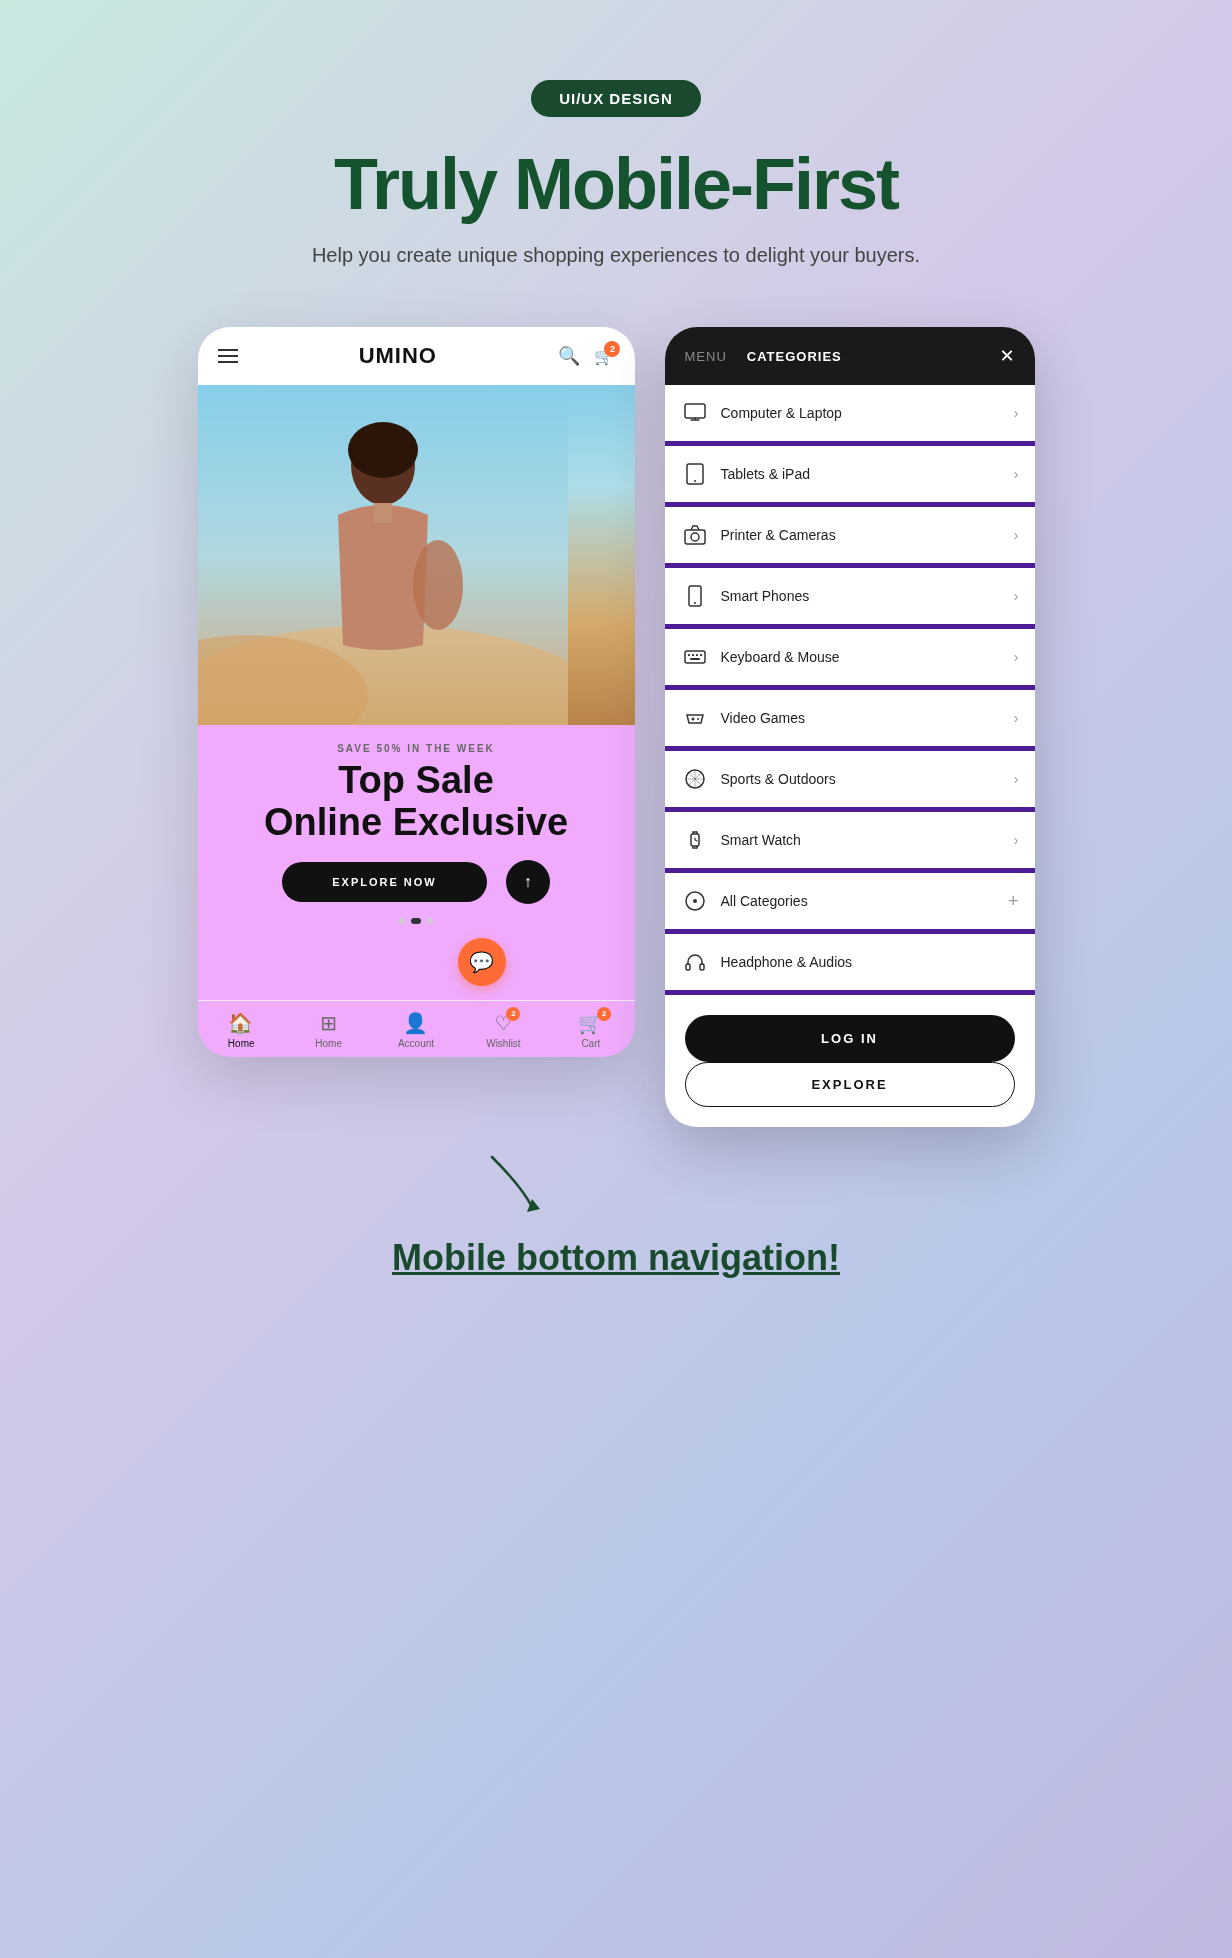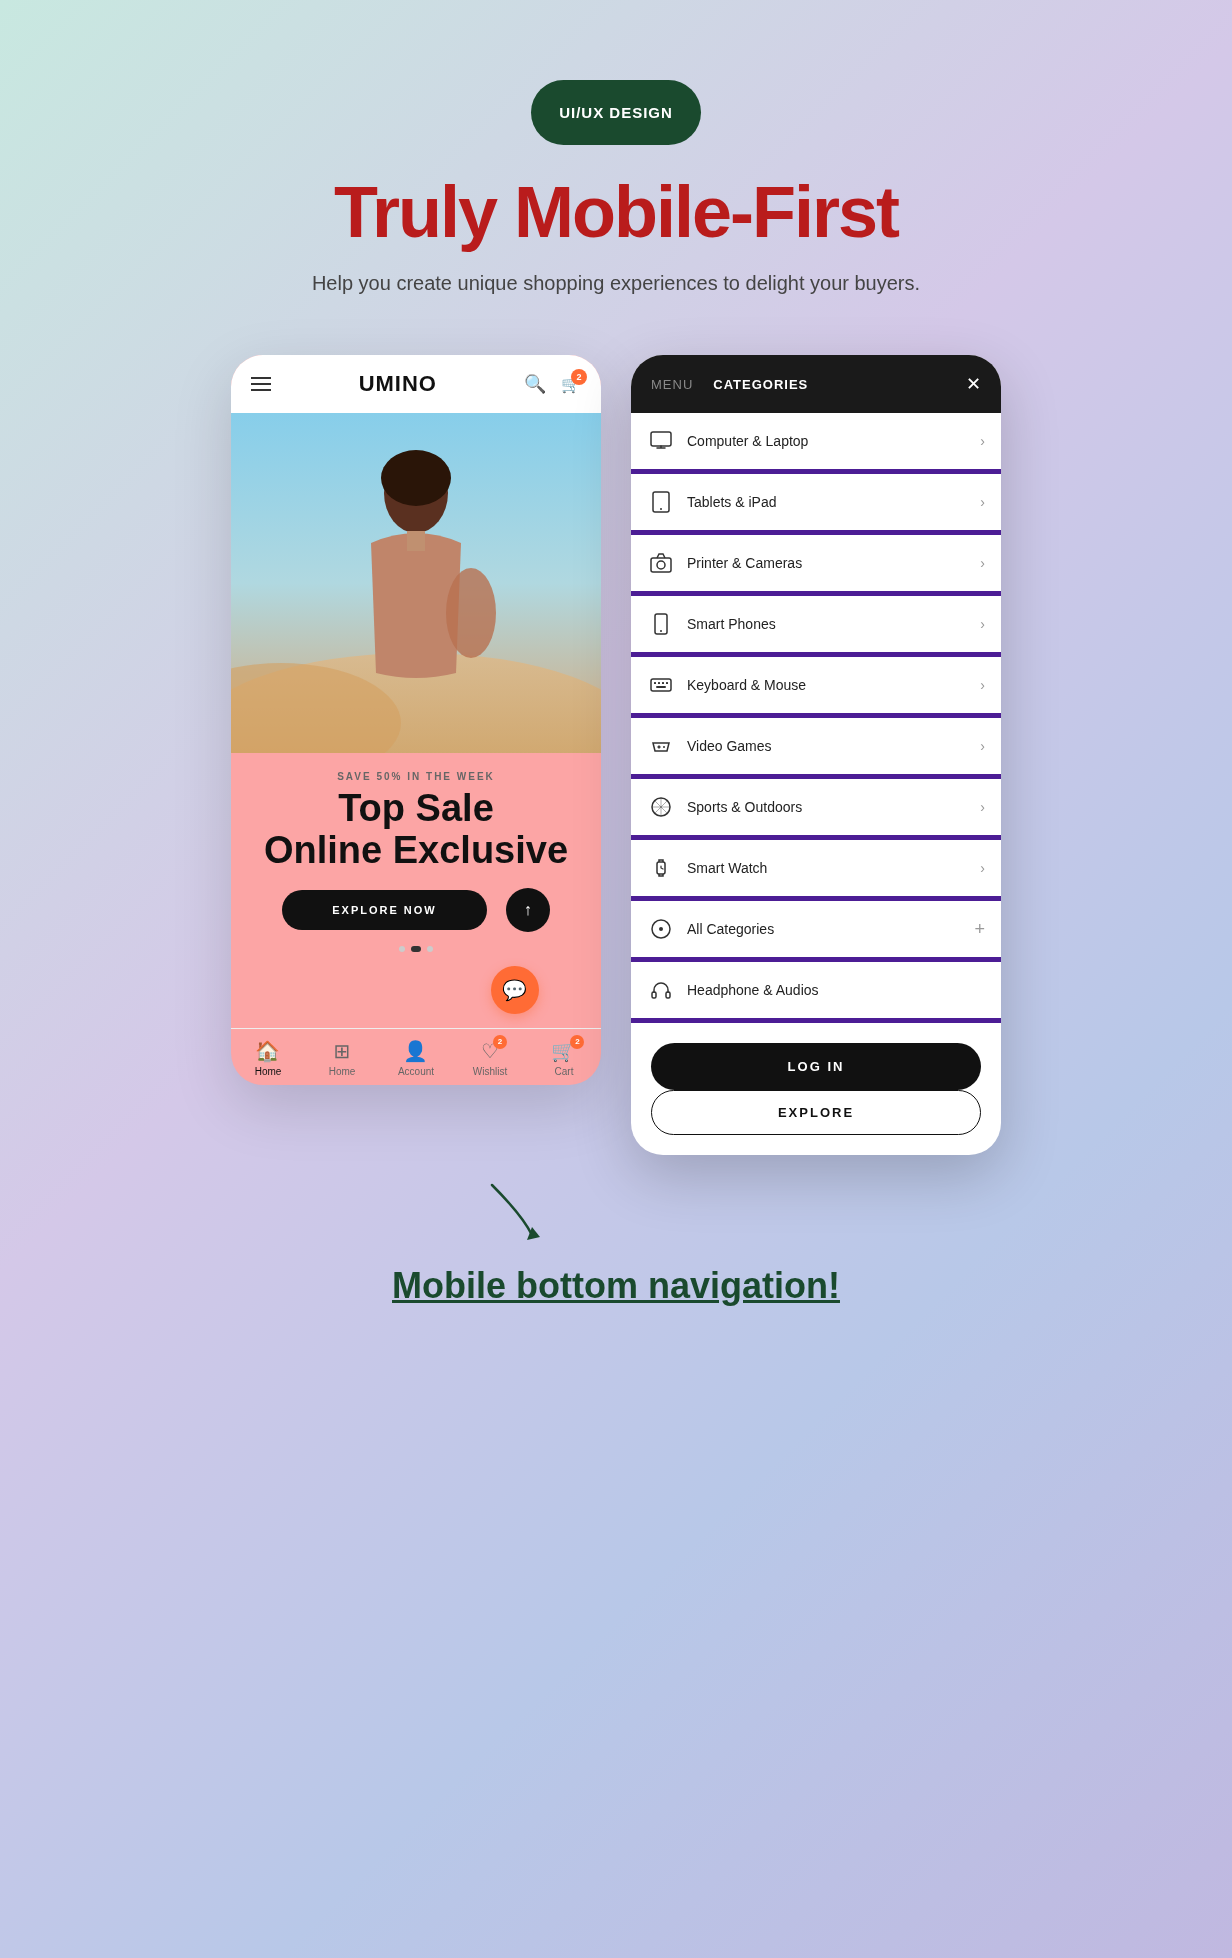--- a/index.html
+++ b/index.html
@@ -11,32 +11,32 @@
       display: flex;
       flex-direction: column;
       align-items: center;
       padding: 80px 40px 100px;
     }
 
     
     .badge {
       background: #1a4a2e;
       color: white;
-      padding: 24px 28px;
+      padding: 10px 28px;
       border-radius: 50px;
       font-size: 15px;
       font-weight: 600;
       letter-spacing: 1px;
       margin-bottom: 28px;
     }
 
     .main-title {
       font-size: 72px;
       font-weight: 900;
-      color: #b91c1c;
+      color: #14532d;
       text-align: center;
       line-height: 1.1;
       margin-bottom: 20px;
       letter-spacing: -2px;
     }
 
     .subtitle {
       font-size: 20px;
       color: #444;
       text-align: center;
@@ -47,25 +47,25 @@
     .phones-container {
       display: flex;
       gap: 30px;
       align-items: flex-start;
       justify-content: center;
       margin-bottom: 40px;
     }
 
     
     .phone-frame {
-      background: #fca5a5;
+      background: #f0abfc;
       border-radius: 32px;
       overflow: hidden;
       box-shadow: 0 20px 60px rgba(0,0,0,0.15);
-      width: 370px;
+      width: 437px;
     }
 
     .phone-header {
       display: flex;
       align-items: center;
       justify-content: space-between;
       padding: 16px 20px;
       background: #fff;
     }
 

